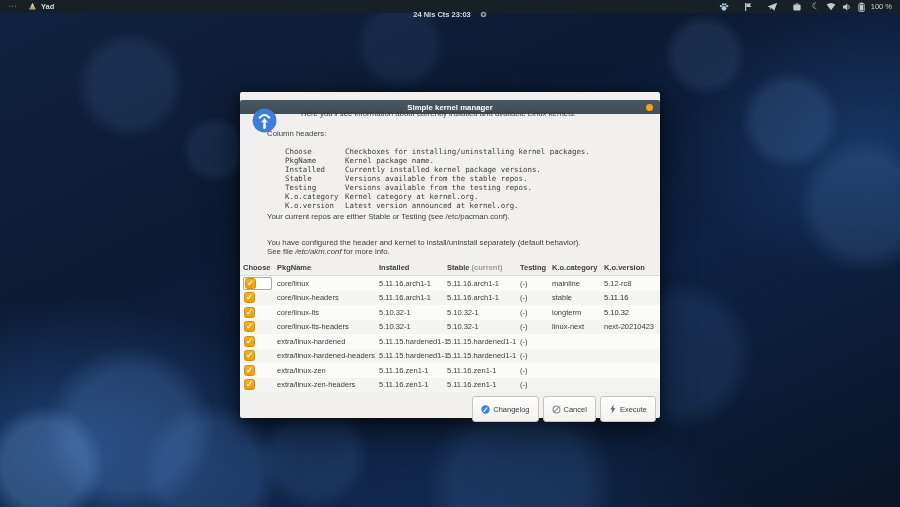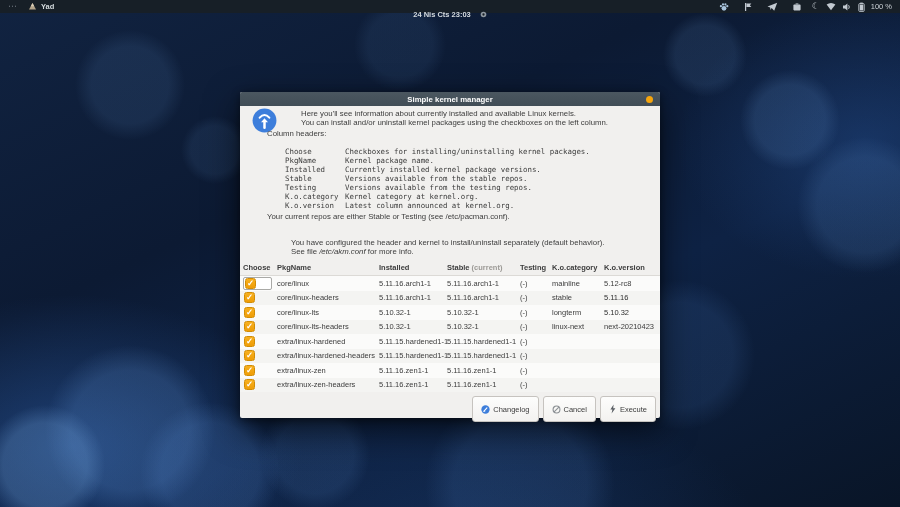--- a/index.html
+++ b/index.html
@@ -48,42 +48,42 @@
   .moon-glyph { font-size:9px; color:#c9d0d6; line-height:13px; }
 
   
   .dialog {
     position:absolute; left:240px; top:92px; width:420px; height:326px;
     background:#f1f0ee; border-radius:2px;
     box-shadow:0 12px 34px rgba(0,0,0,0.62), 0 2px 8px rgba(0,0,0,0.45);
     font-size:7.8px; color:#3c3c3c;
   }
   .titlebar {
-    position:absolute; top:0; left:0; width:100%; height:14px;
+    position:absolute; top:8px; left:0; width:100%; height:14px;
     background:linear-gradient(#4b5760,#414d56);
     border-radius:2px 2px 0 0;
     display:flex; align-items:center; justify-content:center;
   }
   .titlebar .title { color:#fdfdfd; font-weight:bold; font-size:7.8px; }
   .close-dot {
     position:absolute; right:7px; top:3.5px; width:7.5px; height:7.5px;
     border-radius:50%; background:#f6a50d;
   }
 
   .intro-row { position:absolute; left:12px; top:16px; display:flex; }
   .app-big-icon { width:25px; height:25px; flex:0 0 25px; }
   .intro-text { margin-left:24px; line-height:9.2px; padding-top:1px; }
 
   .colhdr-label { position:absolute; left:27px; top:37px; }
   .docs { position:absolute; left:45px; top:55px; font-family:"DejaVu Sans Mono", monospace; font-size:7.4px; line-height:9px; }
   .doc-line { display:flex; }
   .doc-name { width:60px; flex:0 0 60px; }
 
   .para1 { position:absolute; left:27px; top:120px; line-height:9.2px; }
-  .para2 { position:absolute; left:27px; top:146px; line-height:9.2px;margin-left:24px; }
+  .para2 { position:absolute; left:27px; top:146px; line-height:9.2px; }
   .b { font-weight:bold; }
   .file { font-style:italic; }
 
   
   .ktable { position:absolute; left:0; top:168px; width:420px; }
   .trow {
     display:grid;
     grid-template-columns:34px 102px 68px 73px 32px 52px auto;
     padding-left:3px; align-items:center; white-space:nowrap;
   }
@@ -195,21 +195,20 @@
 
     <div class="intro-row">
       <svg class="app-big-icon" viewBox="0 0 26 26">
         <circle cx="13" cy="13" r="12.4" fill="#3d7edb"></circle>
         <path d="M8 10 Q13 4.6 18 10" stroke="#ffffff" stroke-width="2.2" fill="none" stroke-linecap="round"></path>
         <path d="M13 20.5 L13 13.5" stroke="#ffffff" stroke-width="2.6" stroke-linecap="round"></path>
         <path d="M9.4 14.8 L13 10.6 L16.6 14.8 Z" fill="#ffffff"></path>
       </svg>
       <div class="intro-text">
         <div>Here you'll see information about currently installed and available Linux kernels.</div>
-        <div>You can install and/or uninstall kernel packages using the checkboxes on the left column.</div>
       </div>
     </div>
 
     <div class="colhdr-label">Column headers:</div>
 
     <div class="docs">
       <div class="doc-line">
           <span class="doc-name">Choose</span>
           <span>Checkboxes for installing/uninstalling kernel packages.</span>
         </div>
@@ -228,21 +227,21 @@
       <div class="doc-line">
           <span class="doc-name">Testing</span>
           <span>Versions available from the testing repos.</span>
         </div>
       <div class="doc-line">
           <span class="doc-name">K.o.category</span>
           <span>Kernel category at kernel.org.</span>
         </div>
       <div class="doc-line">
           <span class="doc-name">K.o.version</span>
-          <span>Latest column announced at kernel.org.</span>
+          <span>Latest version announced at kernel.org.</span>
         </div>
     </div>
 
     <div class="para1">
       <div>Your current repos are either Stable or Testing (see /etc/pacman.conf).</div>
     </div>
 
     <div class="para2">
       <div>You have configured the header and kernel to install/uninstall separately (default behavior).</div>
       <div><span>See file </span><span class="file">/etc/akm.conf</span><span> for more info.</span></div>

